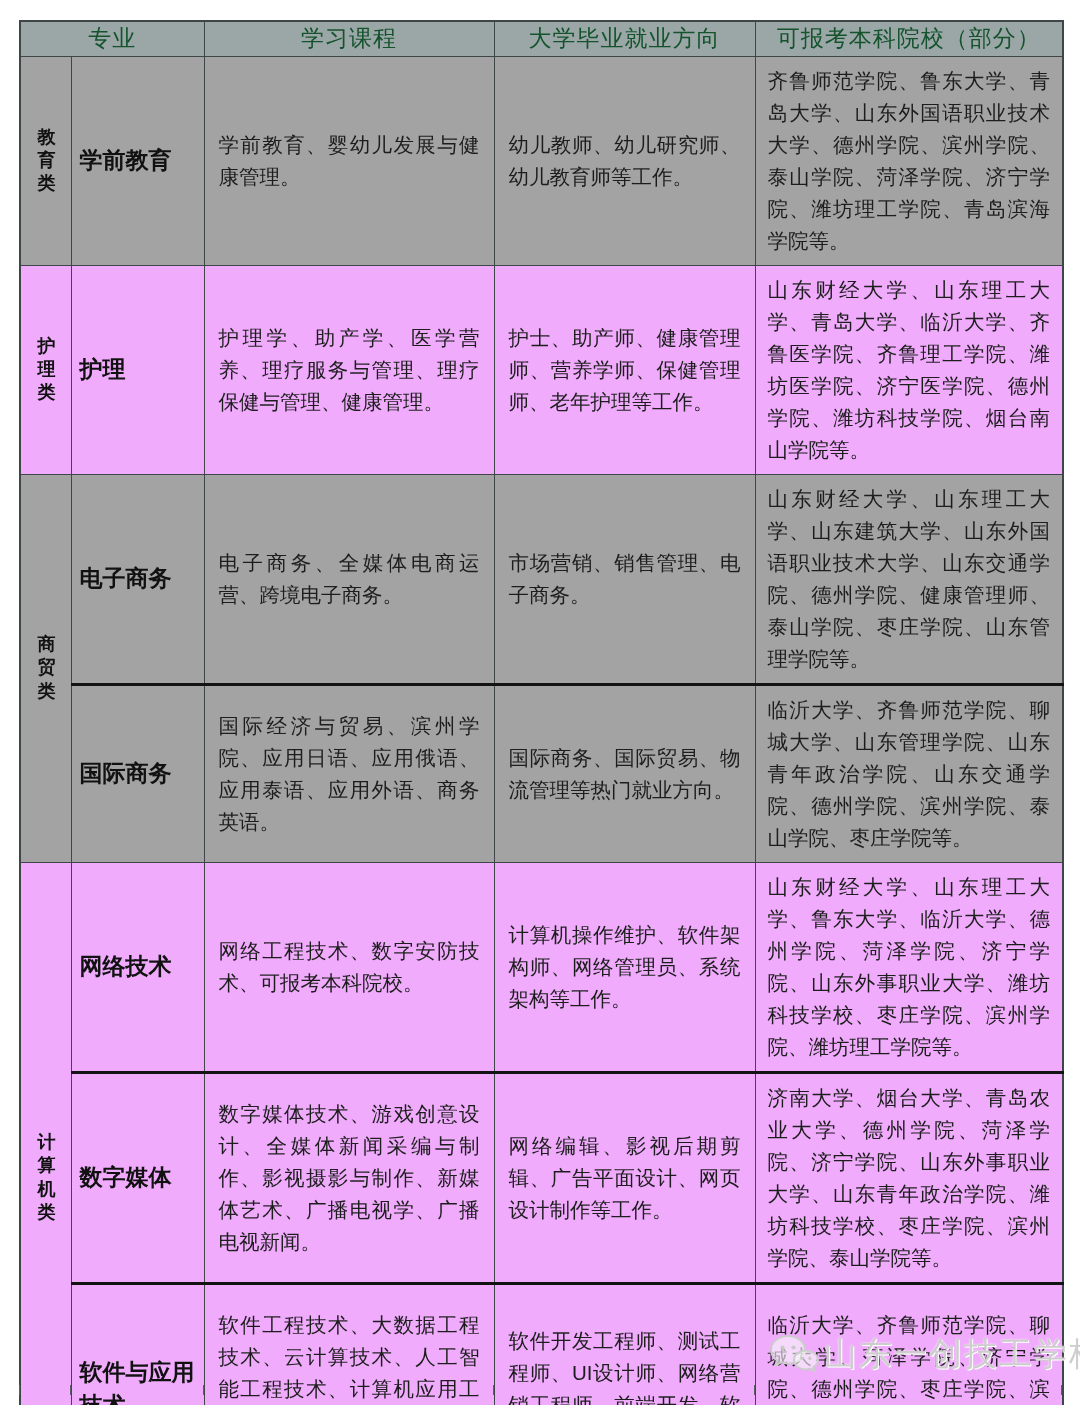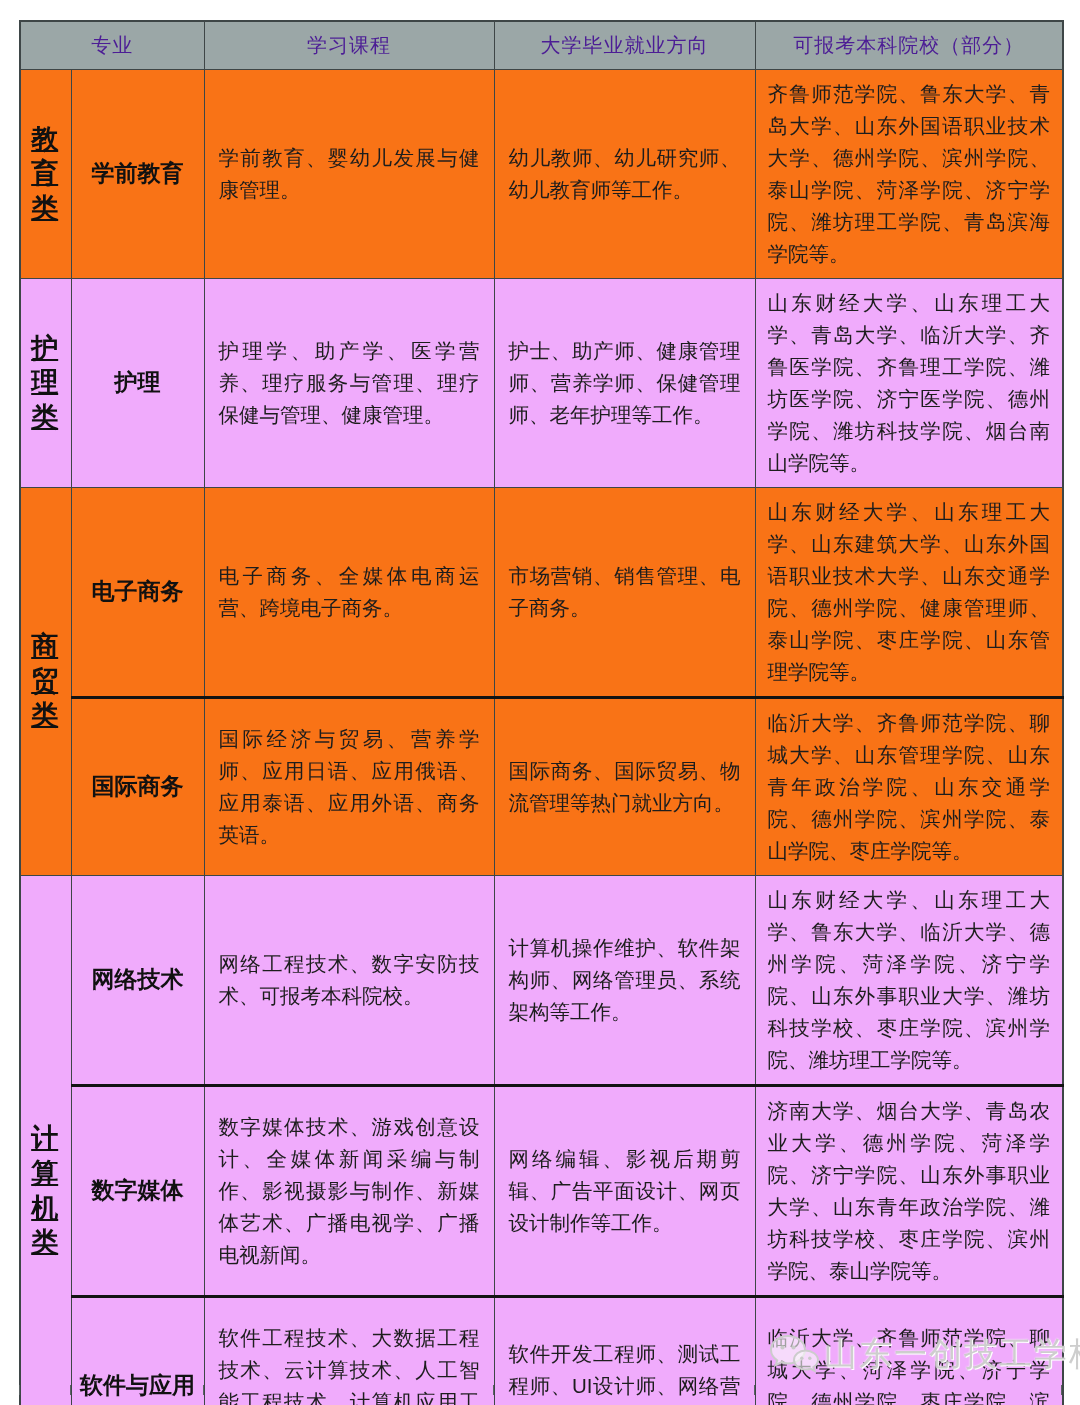--- a/index.html
+++ b/index.html
@@ -17,37 +17,37 @@
   }
   col.c-cat { width: 51px; }
   col.c-major { width: 133px; }
   col.c-courses { width: 290px; }
   col.c-jobs { width: 261px; }
   col.c-colleges { width: 308px; }
 
   th, td { border: 1.6px solid #3e4647; vertical-align: middle; }
 
   th {
-    height: 48px; background: #9ba7a7;
-    font-size: 20px; font-weight: 500; color: #4c1d95;
+    height: 35px; background: #9ba7a7;
+    font-size: 23px; font-weight: 500; color: #14532d;
     text-align: center; letter-spacing: 1px;
   }
 
-  tr.g-white td { background: #f97316; }
+  tr.g-white td { background: #a3a3a3; }
   tr.g-blue  td { background: #f0abfc; }
 
   td.cat { text-align: center; padding: 0; }
   .cat-stack {
     width: 1.08em; margin: 0 auto;
-    font-size: 27px; font-weight: bold; line-height: 1.28;
-    word-break: break-all; text-align: left; color: #111; text-decoration: underline;
+    font-size: 18px; font-weight: bold; line-height: 1.28;
+    word-break: break-all; text-align: right; color: #111;
   }
 
   td.major {
-    text-align: center; font-weight: bold; font-size: 23px;
+    font-weight: bold; font-size: 23px;
     padding: 16px 8px; color: #111; line-height: 1.4;
   }
 
   td.body {
     font-size: 20.5px; line-height: 32px;
     padding: 24px 14px;
     text-align: justify; text-align-last: left;
     color: #1d1d1d;
   }
   td.colleges { padding: 8px 12px; }
@@ -123,21 +123,21 @@
         <td class="cat" rowspan="2">
           <div class="cat-stack">商贸类</div>
         </td>
         <td class="major">电子商务</td>
         <td class="body">电子商务、全媒体电商运营、跨境电子商务。</td>
         <td class="body">市场营销、销售管理、电子商务。</td>
         <td class="body colleges">山东财经大学、山东理工大学、山东建筑大学、山东外国语职业技术大学、山东交通学院、德州学院、健康管理师、泰山学院、枣庄学院、山东管理学院等。</td>
       </tr>
       <tr class="g-white sep" style="height:146px">
         <td class="major">国际商务</td>
-        <td class="body">国际经济与贸易、营养学师、应用日语、应用俄语、应用泰语、应用外语、商务英语。</td>
+        <td class="body">国际经济与贸易、滨州学院、应用日语、应用俄语、应用泰语、应用外语、商务英语。</td>
         <td class="body">国际商务、国际贸易、物流管理等热门就业方向。</td>
         <td class="body colleges">临沂大学、齐鲁师范学院、聊城大学、山东管理学院、山东青年政治学院、山东交通学院、德州学院、滨州学院、泰山学院、枣庄学院等。</td>
       </tr>
 
       <tr class="g-blue" style="height:158px">
         <td class="cat" rowspan="3">
           <div class="cat-stack">计算机类</div>
         </td>
         <td class="major">网络技术</td>
         <td class="body">网络工程技术、数字安防技术、可报考本科院校。</td>

